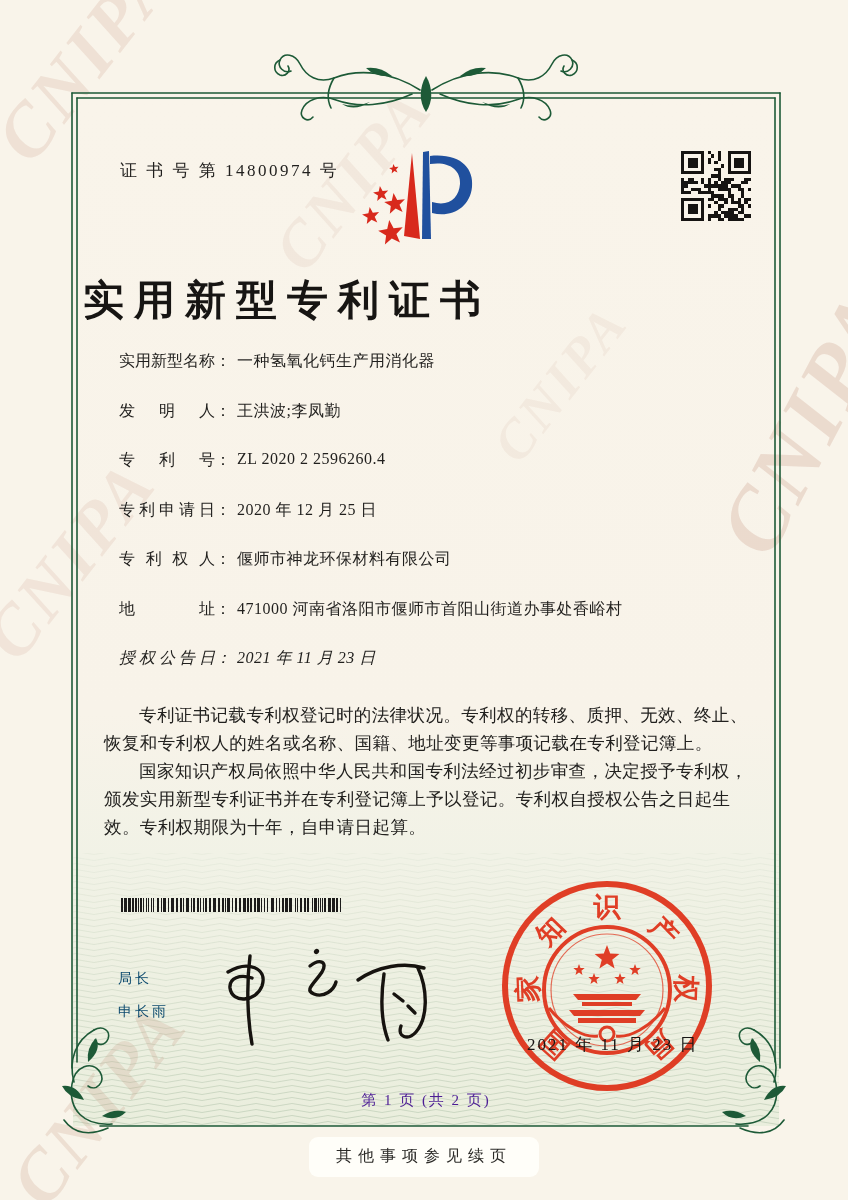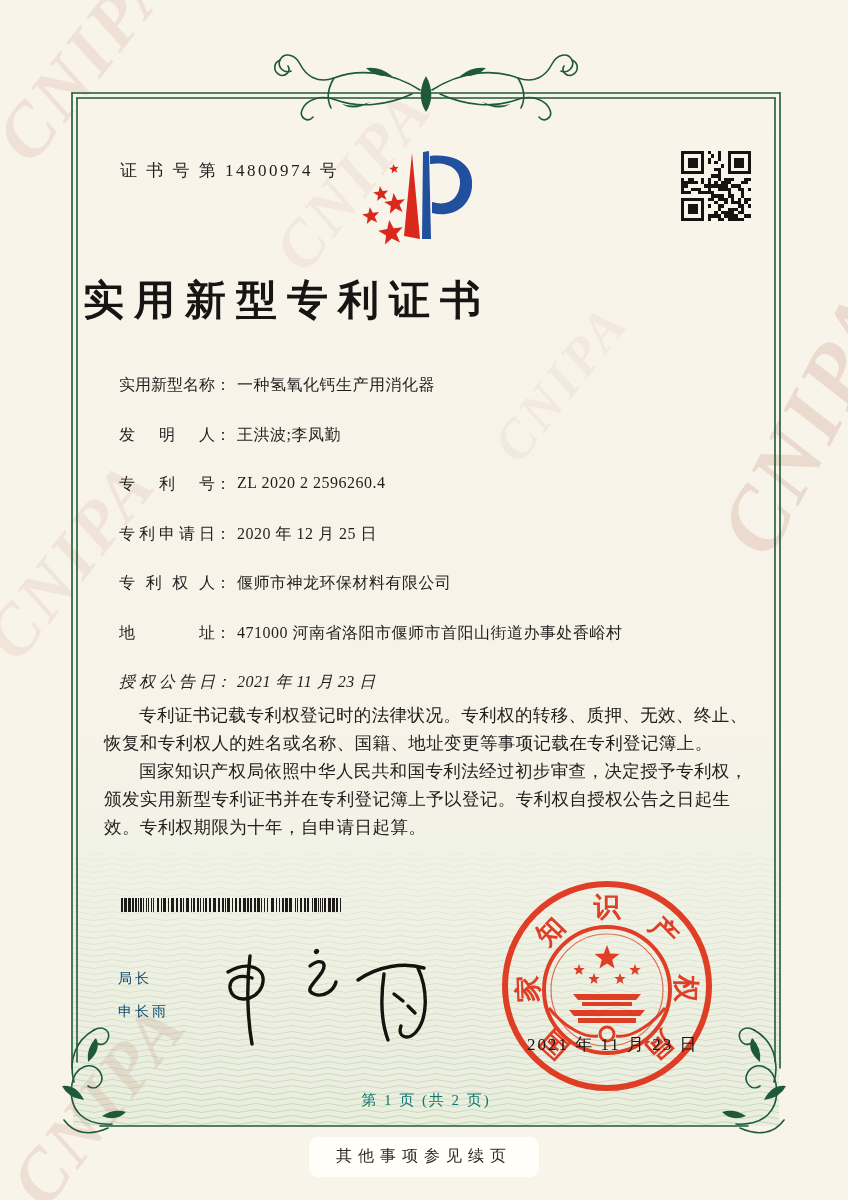--- a/index.html
+++ b/index.html
@@ -36,21 +36,21 @@
   .cert-number{position:absolute;left:120px;top:147px;font-size:17px;letter-spacing:2.5px;margin-top:12px;}
 
   .logo{position:absolute;left:350px;top:146px;width:132px;height:104px;}
 
   .qr{position:absolute;left:681px;top:151px;width:70px;height:70px;}
 
   .title{position:absolute;left:73px;top:249px;width:706px;text-align:left;
     font-size:41px;font-weight:bold;letter-spacing:10px;padding-left:10px;color:#171513;margin-top:24px;}
 
   .fields{position:absolute;left:119px;top:351px;width:640px;font-size:16px;}
-  .frow{display:flex;align-items:flex-start;margin-bottom:28.5px;white-space:nowrap;margin-top:24px;}
+  .frow{display:flex;align-items:flex-start;margin-bottom:28.5px;white-space:nowrap;}
   .pair{display:flex;white-space:nowrap;}
   .pair.first{flex:0 0 326px;font-style:italic;}
   .jlabel{display:inline-block;width:96px;text-align:justify;text-align-last:justify;}
   .colon{margin-right:6px;}
   .fvalue{letter-spacing:.5px;text-align:center;}
 
   .body-text{position:absolute;left:104px;top:701px;width:648px;font-size:17.5px;
     line-height:1.6;letter-spacing:.4px;color:#22211f;}
   .body-text p{text-indent:2em;margin:0;}
 
@@ -63,21 +63,21 @@
   .signature path{stroke:#16130f;stroke-width:3.4;fill:none;stroke-linecap:round;stroke-linejoin:round;}
 
   .seal{position:absolute;left:497px;top:876px;width:220px;height:220px;opacity:.93;}
   .seal .ring{stroke:var(--seal);fill:none;}
   .seal .emb{fill:var(--seal);}
   .seal .embl{stroke:var(--seal);fill:none;}
 
   .seal-date{position:absolute;left:527px;top:1033px;font-size:17px;letter-spacing:2px;color:#171614;z-index:4;}
 
   .page-number{position:absolute;left:73px;top:1091px;width:706px;text-align:center;
-    font-size:15px;letter-spacing:2px;color:#0f766e;}
+    font-size:15px;letter-spacing:2px;color:#4c1d95;}
 
   .footer-note{position:absolute;left:50%;top:1137px;transform:translateX(-50%);
     background:#fffef9;padding:9px 27px 10px;font-size:16px;letter-spacing:6px;color:#2c2b28;border-radius:9px;}
 </style>
 </head>
 <body>
 
 <div class="page">
 
   <div class="wm wm1">CNIPA</div>

